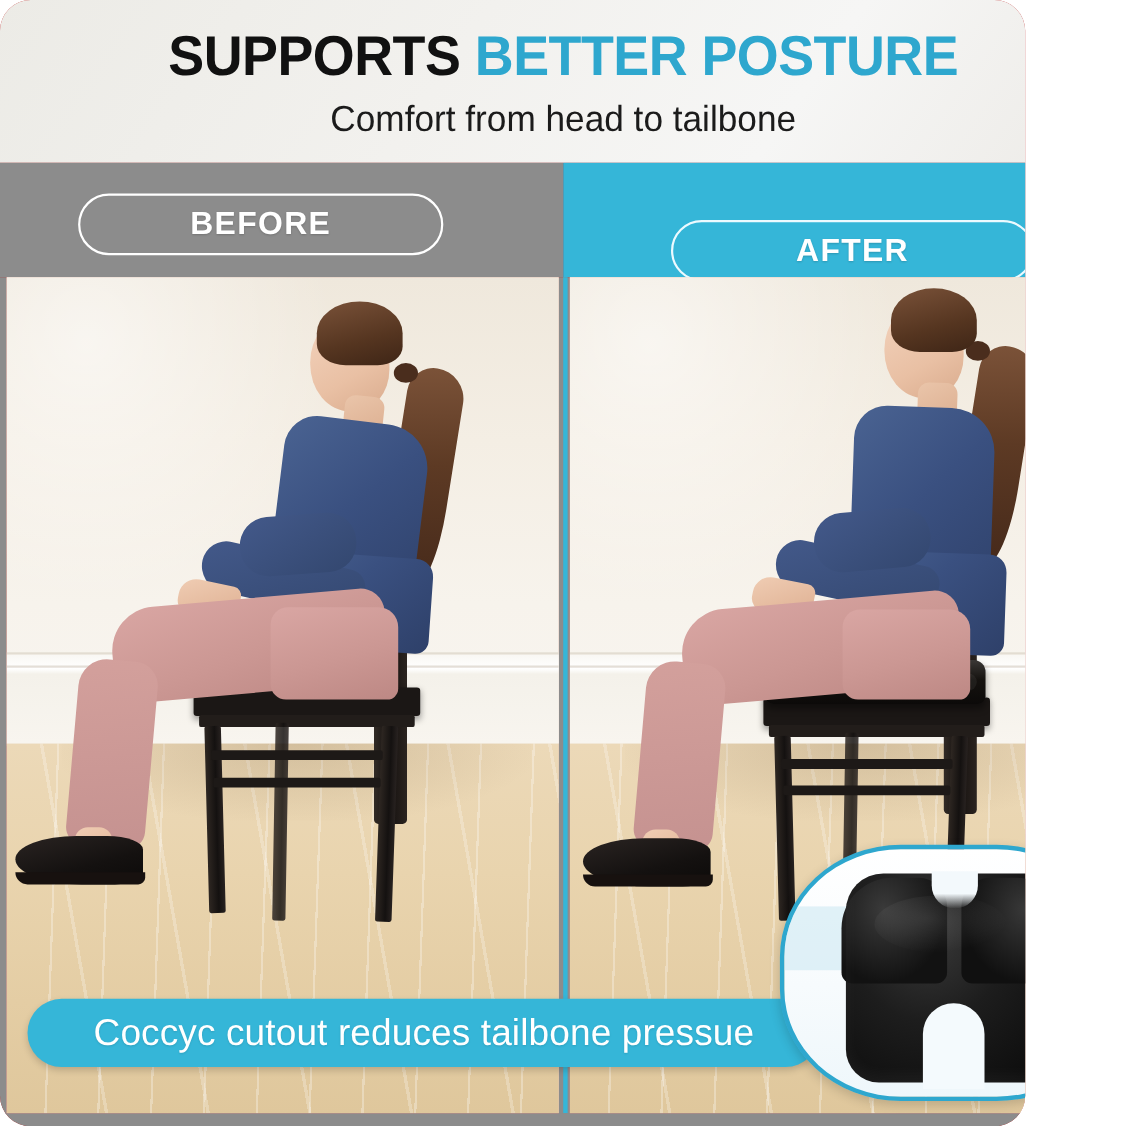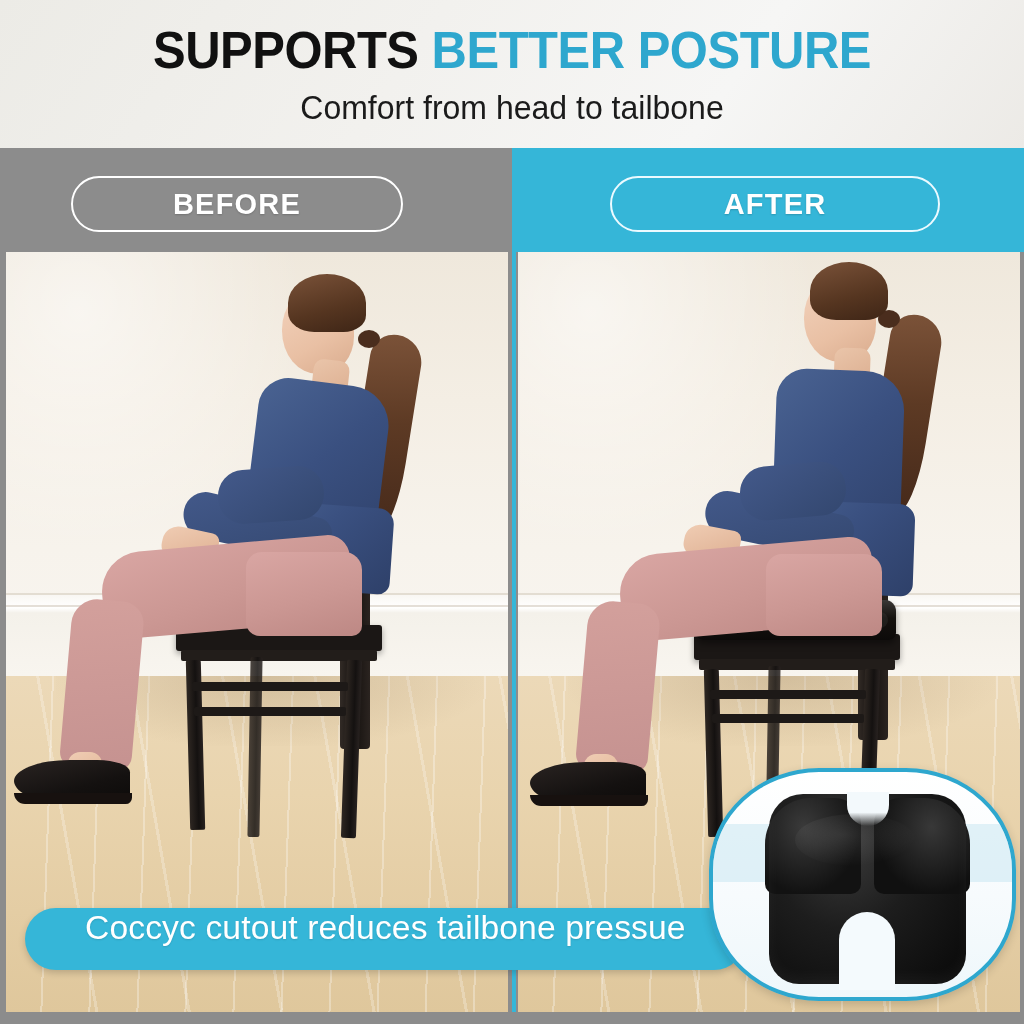--- a/index.html
+++ b/index.html
@@ -4,23 +4,24 @@
 <style>
   * { box-sizing: border-box; margin: 0; padding: 0; }
   html, body {
     width: 1024px; height: 1024px;
     overflow: hidden;
     font-family: "Liberation Sans", sans-serif;
     background: #ffffff;
   }
   #page {
     position: relative;
-    width: 1024px; height: 1024px;
+    width: 932px; height: 1024px;
     background: #b91c1c;
     overflow: hidden;
+    border-radius: 28px;
   }
 
   
   #header {
     position: absolute; left: 0; top: 0; width: 1024px; height: 148px;
     background: linear-gradient(125deg, #ecebe6 0%, #f2f1ee 40%, #f6f6f5 70%, #eceae6 100%);
   }
   #headline {
     position: absolute; left: 0; top: 23px; width: 1024px;
     text-align: center;
@@ -59,21 +60,21 @@
     border-radius: 28px;
     border: 2.5px solid #ffffff;
     display: flex; align-items: center; justify-content: center;
     color: #ffffff;
     font-size: 29px;
     font-weight: 700;
     letter-spacing: 1.2px;
     text-shadow: 0 1px 2px rgba(0,0,0,0.18);
   }
   #pill-before { left: 71px; width: 332px; }
-  #pill-after  { left: 610px; width: 330px; border-color: #ecfaff; }
+  #pill-after  { left: 610px; width: 330px; border-color: #ecfaff; margin-top: 24px; }
 
   
   .photo {
     position: absolute; top: 252px; width: 502px; height: 760px;
     overflow: hidden;
     background: #e9e0d2;
   }
   #photo-before { left: 6px; }
   #photo-after  { left: 518px; }
 
@@ -220,21 +221,21 @@
   .seat-cushion:after {
     content:""; position:absolute; left:8px; top:12px; right:8px; height:16px;
     border-radius:8px; background: rgba(255,255,255,0.055);
   }
 
   
   #banner {
     position:absolute; left:25px; top:908px; width:720px; height:62px;
     background:#35b6d8;
     border-radius:31px;
-    display:flex; justify-content:center;
+    display:flex; align-items:center; justify-content:center;
     box-shadow: 0 3px 7px rgba(0,0,0,0.18);
   }
   #banner-text {
     color:#ffffff;
     font-size:34px;
     font-weight:400;
     letter-spacing:0.1px;
     white-space:nowrap;
     transform: scaleX(0.99);
     text-shadow: 0 1px 2px rgba(0,0,0,0.12);

